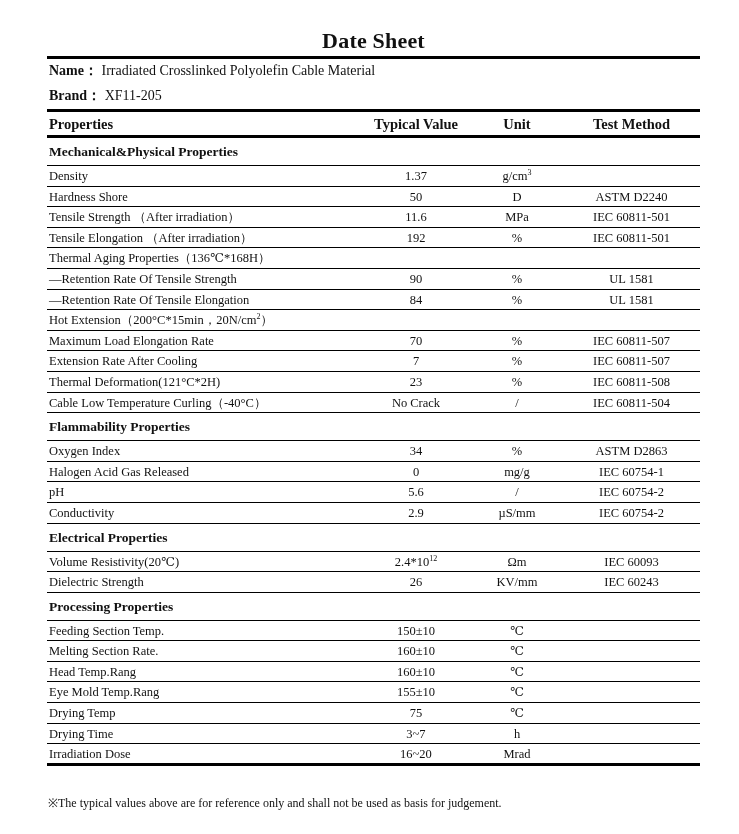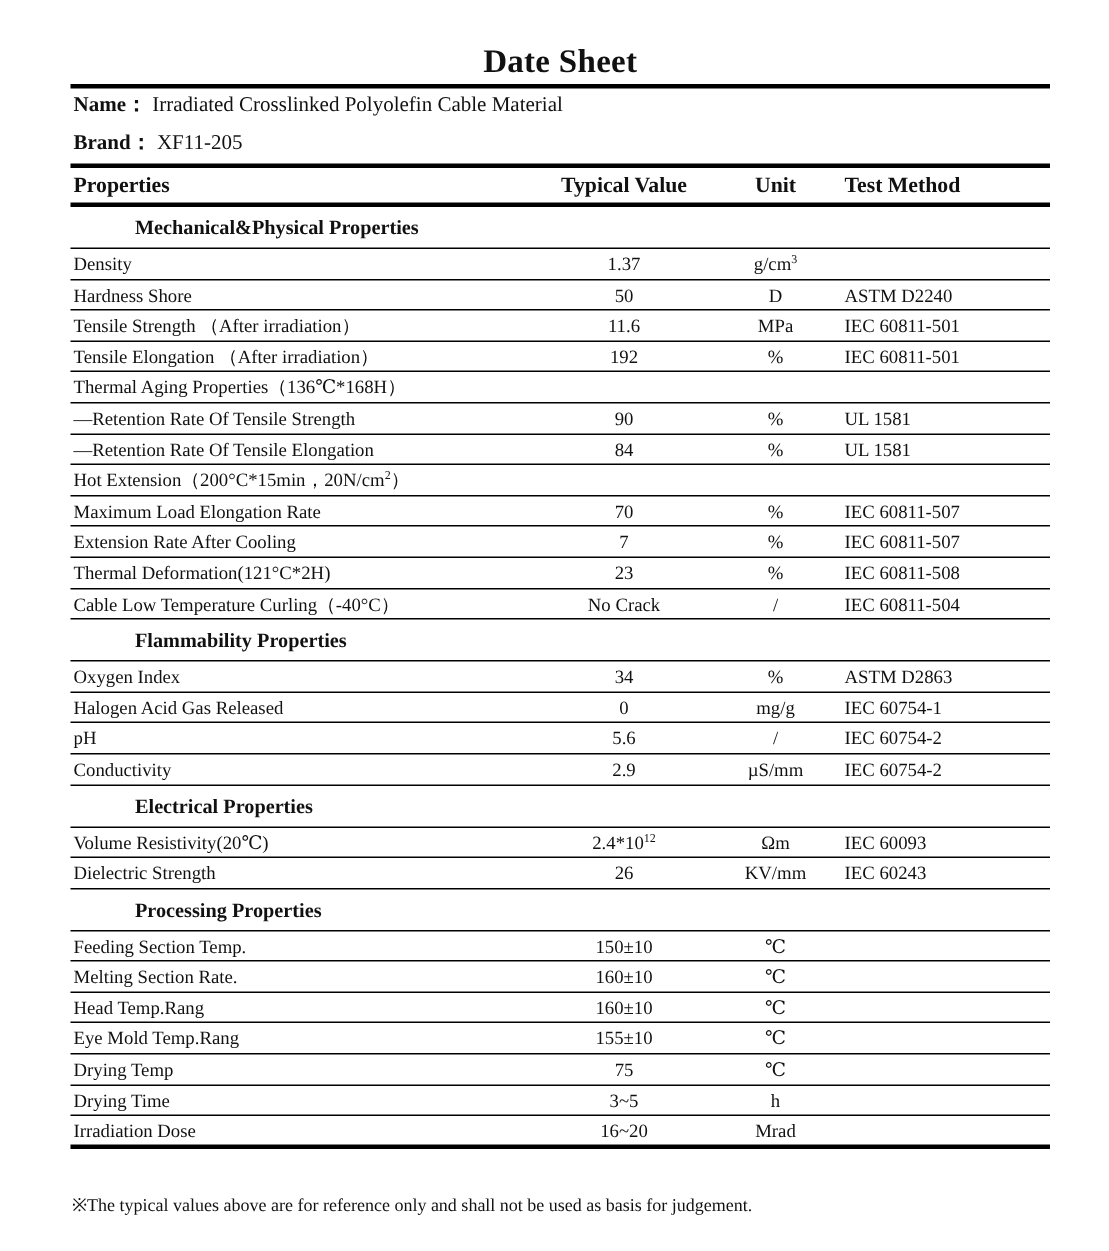--- a/index.html
+++ b/index.html
@@ -7,22 +7,22 @@
   .sheet { position: absolute; left: 47px; top: 0; width: 653px; }
   .title { text-align: center; font-weight: bold; font-size: 22px; height: 56px; line-height: 82px; letter-spacing: 0.2px; }
   .thick { border-top: 3px solid #000; }
   .thin { border-top: 1px solid #000; }
   .info-row { height: 25px; line-height: 24px; font-size: 14px; padding-left: 2px; }
   .info-row .lbl { font-weight: bold; }
   .head-row { display: flex; height: 23px; line-height: 24px; font-size: 14.5px; font-weight: bold; }
   .c1 { width: 314px; padding-left: 2px; box-sizing: border-box; }
   .c2 { width: 110px; text-align: center; }
   .c3 { width: 92px; text-align: center; }
-  .c4 { width: 137px; }
-  .section-row { height: 27px; line-height: 28px; font-size: 13.5px; font-weight: bold; padding-left: 2px; margin-left: 41px; }
+  .c4 { width: 137px; text-align: center; }
+  .section-row { height: 27px; line-height: 28px; font-size: 13.5px; font-weight: bold; padding-left: 2px; }
   .data-row { display: flex; height: 19.6px; line-height: 20px; font-size: 12.5px; }
   .data-row .c1 { white-space: nowrap; }
   sup { font-size: 8px; line-height: 0; vertical-align: 5px; }
   .footnote { position: absolute; left: 48px; top: 794px; font-size: 12px; }
 </style>
 </head>
 <body>
 
 <div class="sheet">
   <div class="title">Date Sheet</div>
@@ -205,21 +205,21 @@
       <div class="thin"></div>
       <div class="data-row">
         <div class="c1"><span>Drying Temp</span></div>
         <div class="c2"><span>75</span></div>
         <div class="c3"><span>℃</span></div>
         <div class="c4"><span></span></div>
       </div>
       <div class="thin"></div>
       <div class="data-row">
         <div class="c1"><span>Drying Time</span></div>
-        <div class="c2"><span>3~5</span></div>
+        <div class="c2"><span>3~7</span></div>
         <div class="c3"><span>h</span></div>
         <div class="c4"><span></span></div>
       </div>
       <div class="thin"></div>
       <div class="data-row">
         <div class="c1"><span>Irradiation Dose</span></div>
         <div class="c2"><span>16~20</span></div>
         <div class="c3"><span>Mrad</span></div>
         <div class="c4"><span></span></div>
       </div>

